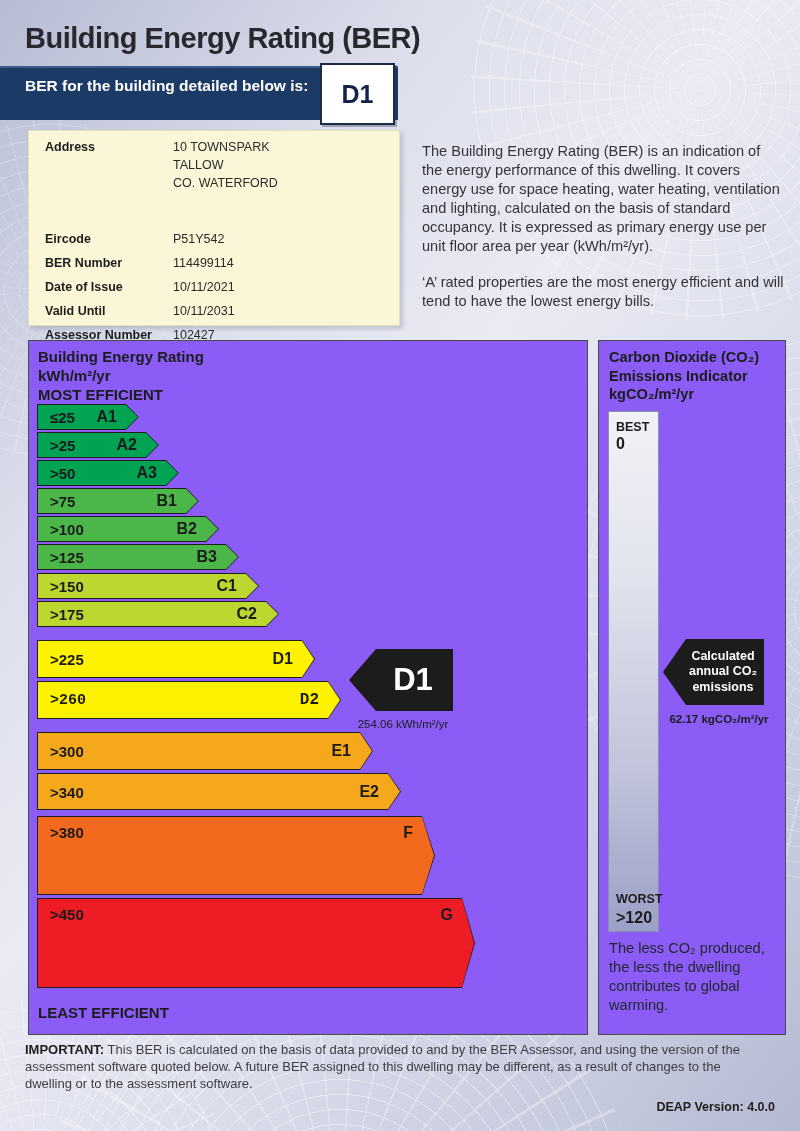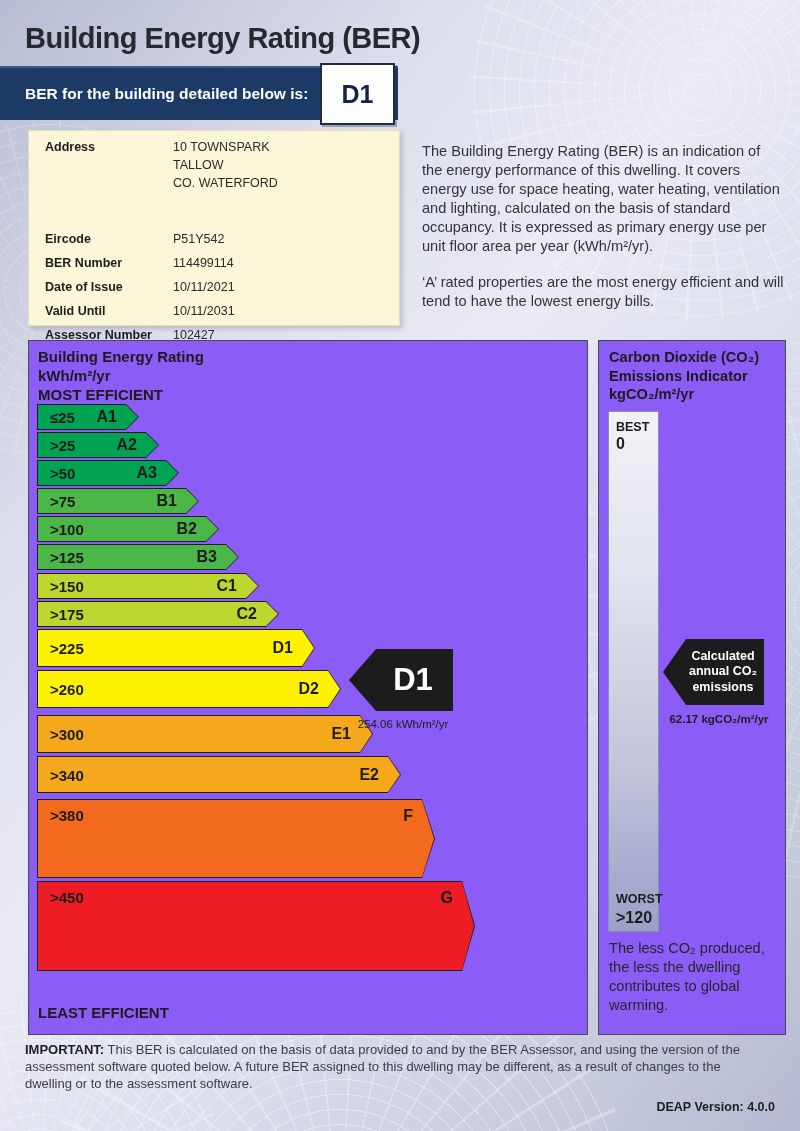--- a/index.html
+++ b/index.html
@@ -18,21 +18,21 @@
   #mesh2 { left:560px; top:330px; width:560px; height:560px; opacity:.38;}
   #mesh3 { left:40px;  top:930px; width:600px; height:600px; opacity:.55;}
   #mesh4 { left:-150px; top:1000px; width:380px; height:380px; opacity:.5;}
   #mesh5 { left:-120px; top:120px; width:340px; height:340px; opacity:.3;}
 
   .layer { position:absolute; left:0; top:0; width:800px; height:1131px;border-radius:29px; }
 
   .page-title { position:absolute; left:25px; top:22px; font-size:29px; font-weight:bold; color:#28282f; letter-spacing:-.5px; }
 
   .banner { position:absolute; left:0; top:66px; width:398px; height:54px; background:#1b3a66; border-top:2px solid #3d5b86; }
-  .banner-label { position:absolute; left:25px; top:17px; color:#ffffff; font-size:15.5px; font-weight:bold; }
+  .banner-label { position:absolute; left:25px; top:9px; color:#ffffff; font-size:15.5px; font-weight:bold; }
   .banner-box { position:absolute; left:320px; top:-5px; width:75px; height:62px; background:#ffffff; border:2px solid #1d2a4a; box-shadow:2px 2px 0 rgba(40,50,80,.35); display:flex; align-items:center; justify-content:center; }
   .banner-box span { font-size:25px; font-weight:bold; color:#15234a; }
 
   .details-panel { position:absolute; left:28px; top:130px; width:372px; height:196px; background:#fbf6d8; border:1px solid #e4dfbe; box-shadow:3px 3px 4px rgba(90,95,125,.25); padding:9px 16px; }
   .d-row { display:flex; font-size:12.5px; line-height:1.25; margin-bottom:8.5px; }
   .d-label { width:128px; font-weight:bold; color:#1d1d1d; flex:none; }
   .d-value { color:#2a2a2a; }
   .addr-lines div { margin-bottom:2.5px; }
   .addr-gap { height:29px; }
 
@@ -184,35 +184,35 @@
             <span class="bar-grade">B3</span>
           </div>
         </div>
         <div class="bar-row" style="height: 26px; margin-bottom: 2px;">
           <div class="bar" style="width: 222px;">
             <div class="bar-fill" style="background: rgb(190, 214, 48);"></div>
             <span class="bar-range">&gt;150</span>
             <span class="bar-grade">C1</span>
           </div>
         </div>
-        <div class="bar-row" style="height: 26px; margin-bottom: 2px;">
+        <div class="bar-row" style="height: 26px; margin-bottom: 13px;">
           <div class="bar" style="width: 242px;">
             <div class="bar-fill" style="background: rgb(190, 214, 48);"></div>
             <span class="bar-range">&gt;175</span>
             <span class="bar-grade">C2</span>
           </div>
         </div>
         <div class="bar-row" style="height: 38px; margin-bottom: 3px;">
           <div class="bar" style="width: 278px;">
             <div class="bar-fill" style="background: rgb(255, 242, 0);"></div>
             <span class="bar-range">&gt;225</span>
             <span class="bar-grade">D1</span>
           </div>
         </div>
-        <div class="bar-row" style="height: 38px; margin-bottom: 7px;">
+        <div class="bar-row" style="height: 38px; margin-bottom: 13px; font-family: Liberation Mono, monospace;">
           <div class="bar" style="width: 304px;">
             <div class="bar-fill" style="background: rgb(255, 242, 0);"></div>
             <span class="bar-range">&gt;260</span>
             <span class="bar-grade">D2</span>
           </div>
         </div>
         <div class="bar-row" style="height: 38px; margin-bottom: 3px;">
           <div class="bar" style="width: 336px;">
             <div class="bar-fill" style="background: rgb(246, 168, 28);"></div>
             <span class="bar-range">&gt;300</span>

